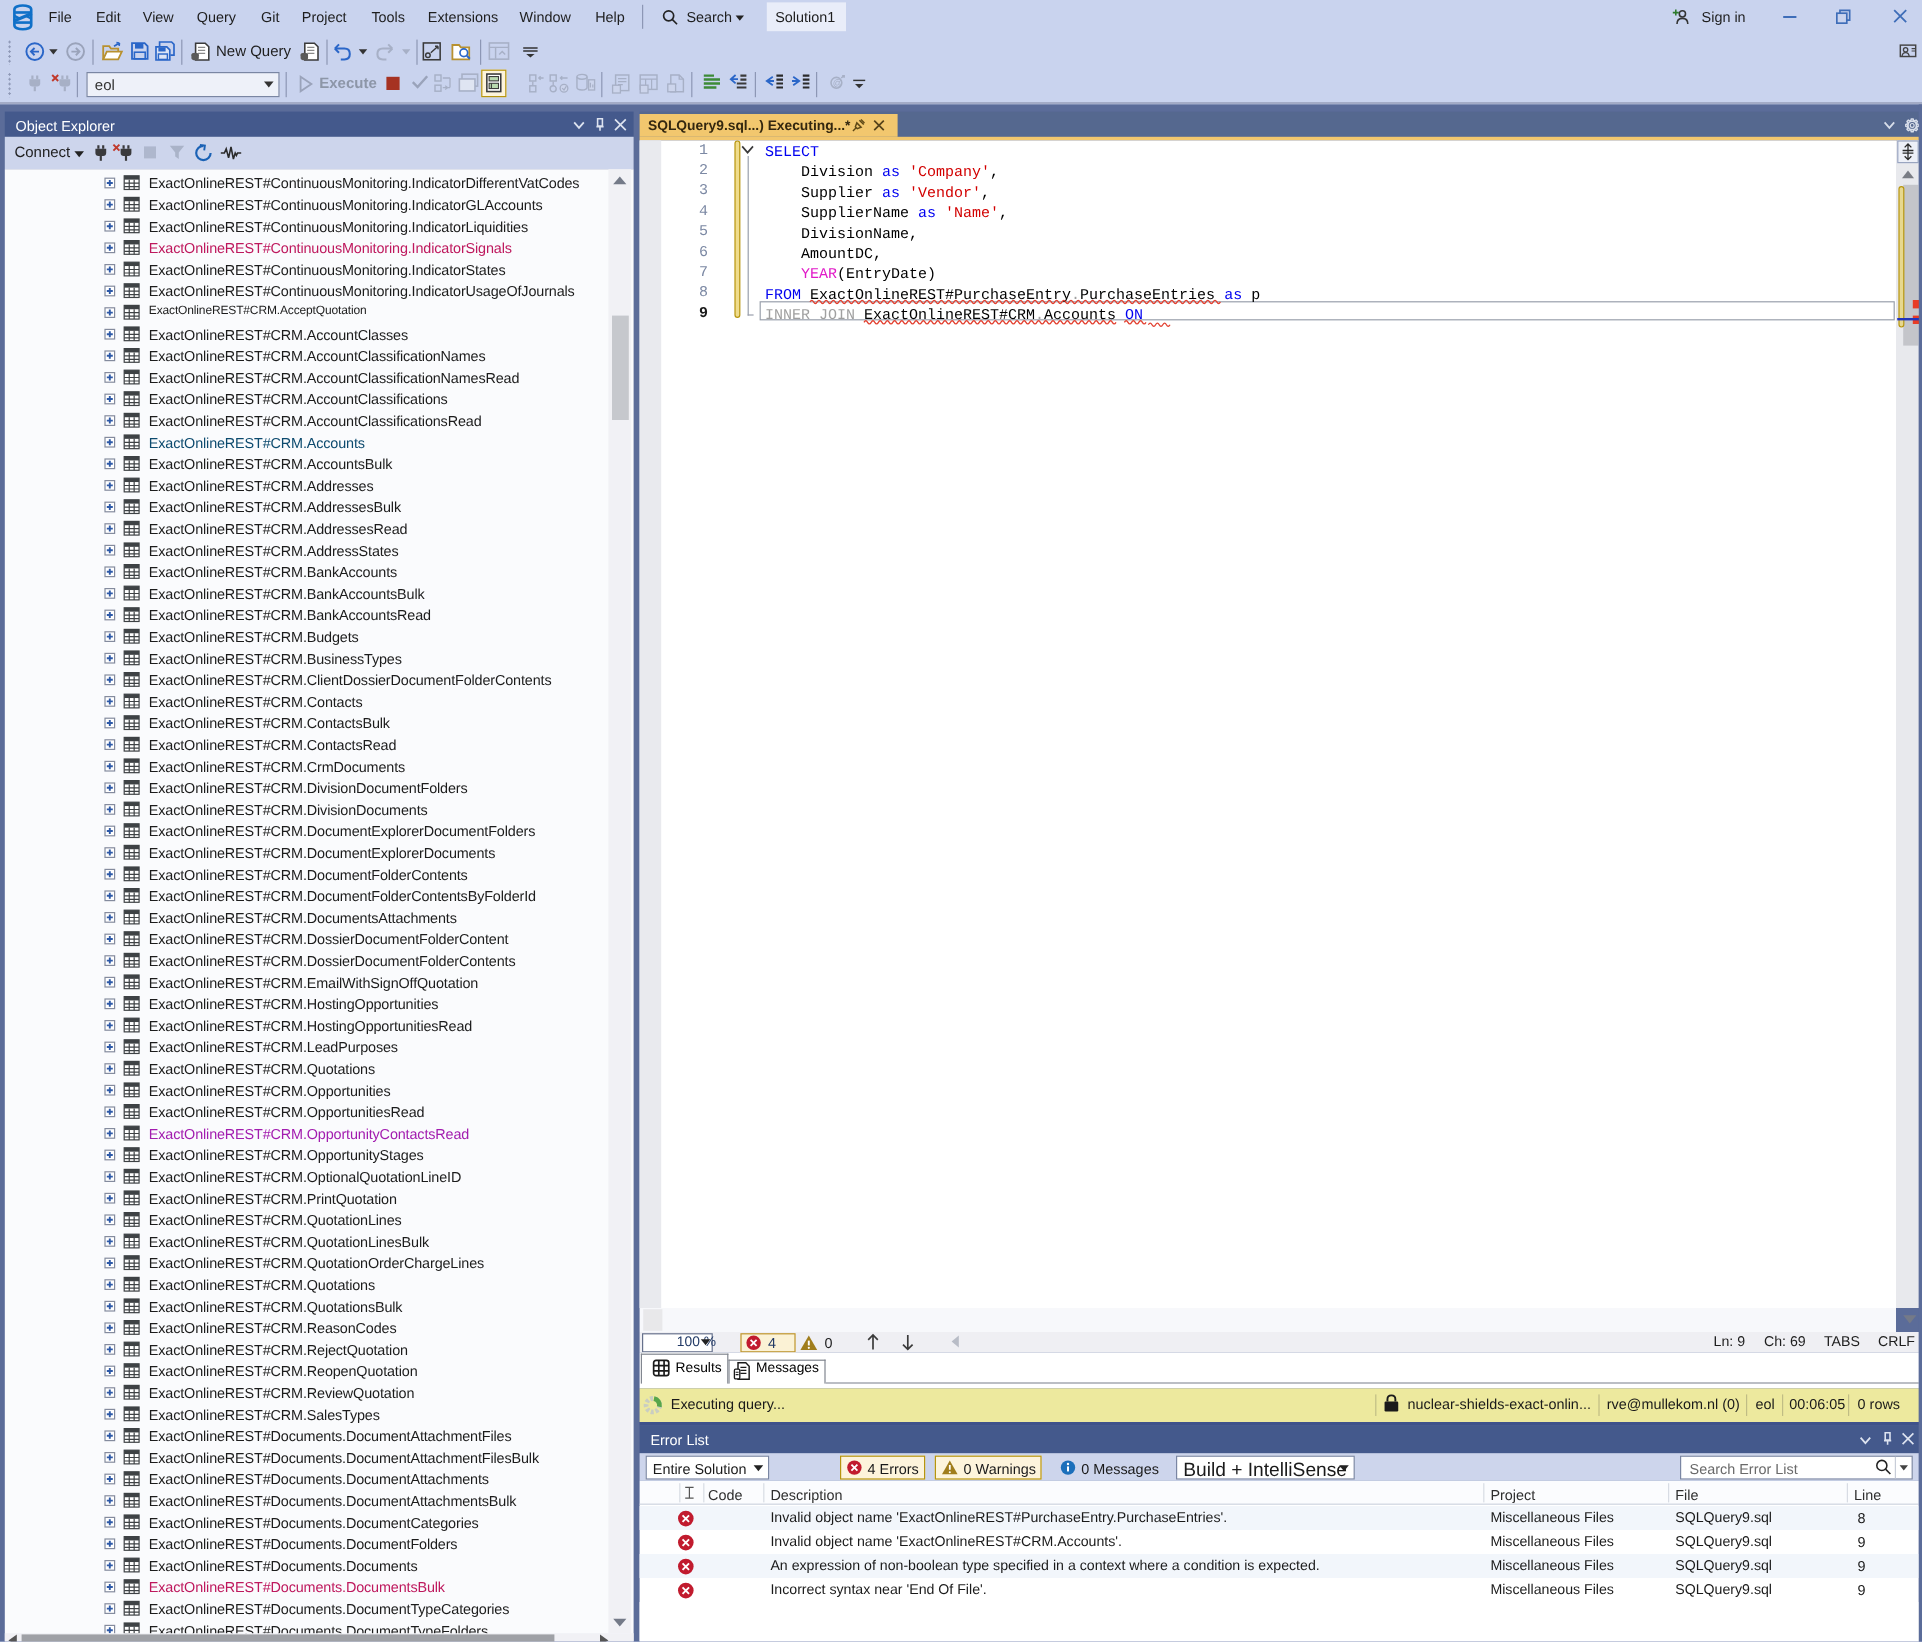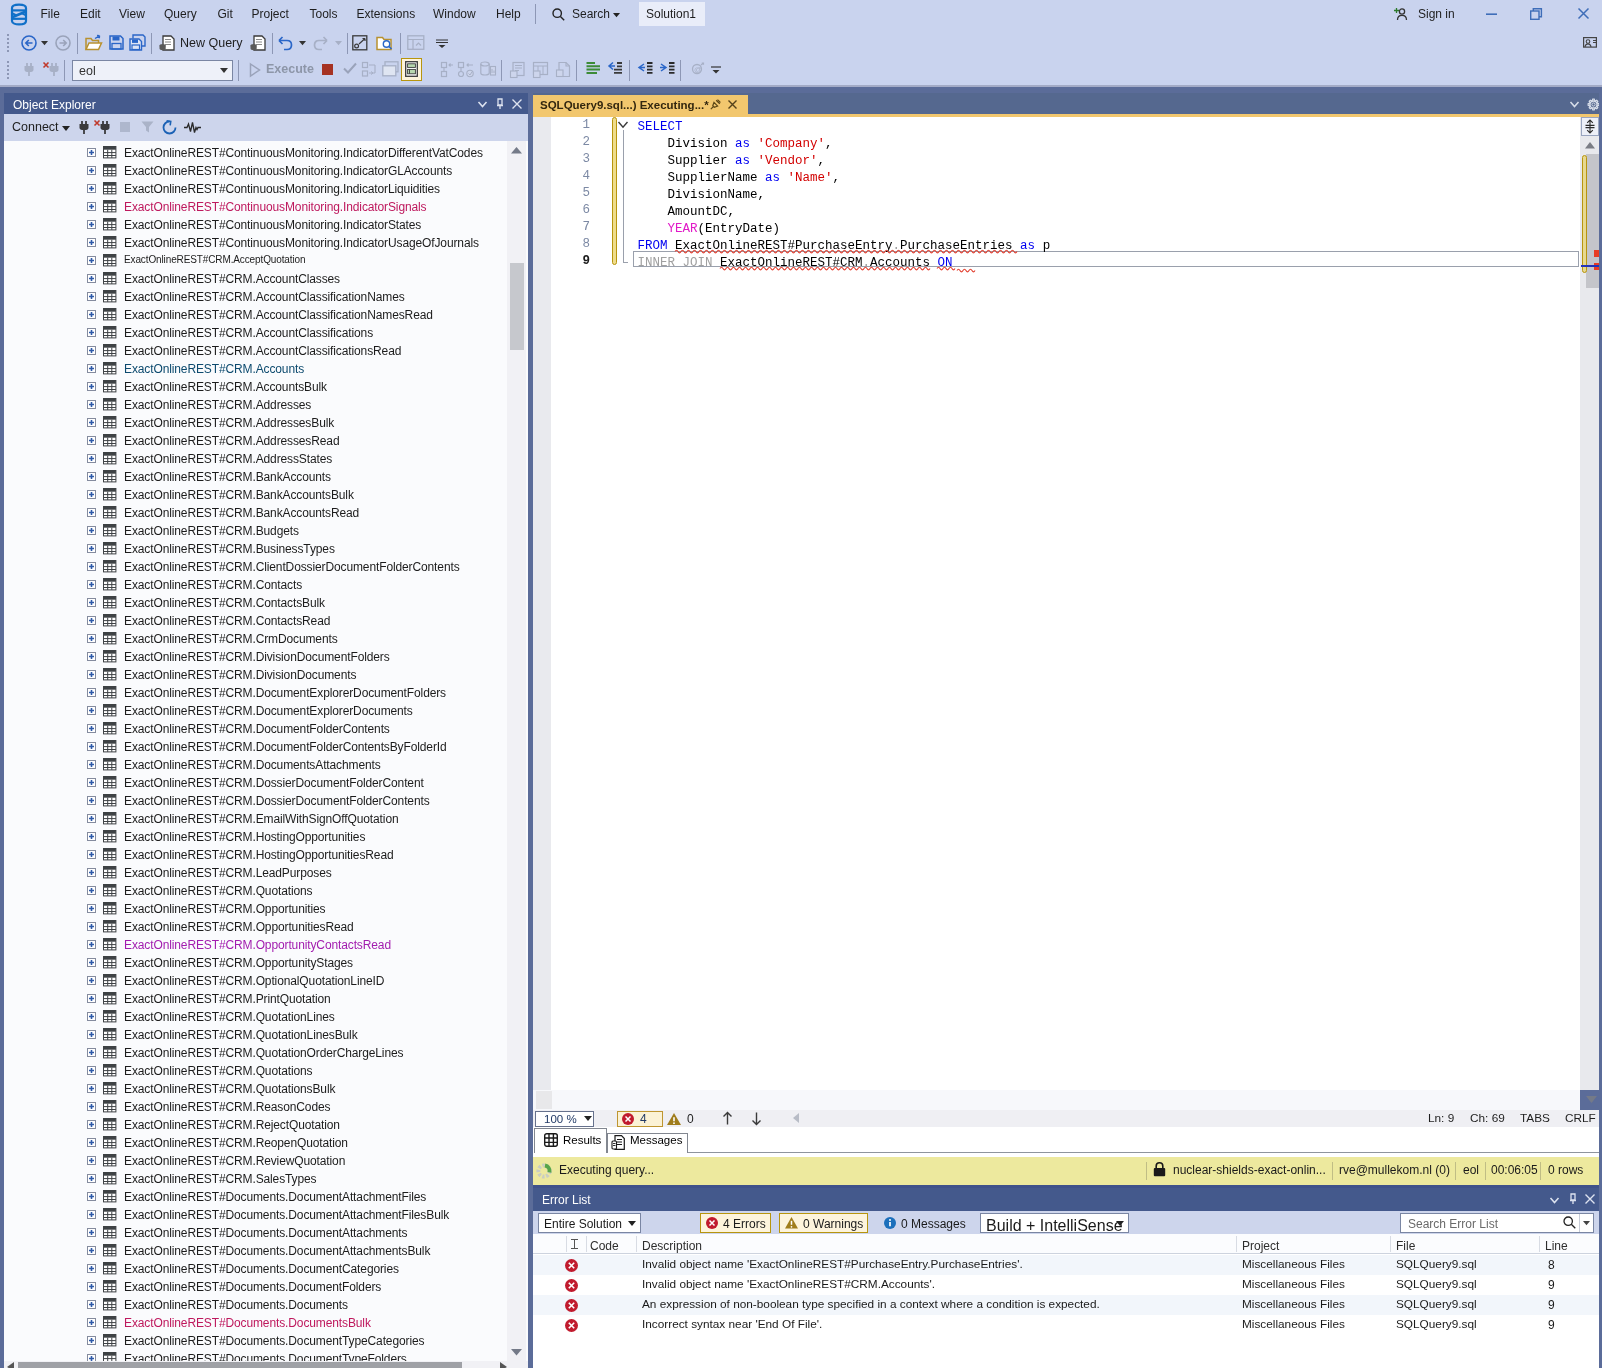--- a/index.html
+++ b/index.html
@@ -1058,21 +1058,21 @@
 <div class="abs" style="left:1593.5px;top:250px;width:7.5px;height:6.5px;background:#e83c25;"></div>
 <div class="abs" style="left:1593.5px;top:263px;width:7.5px;height:6.5px;background:#e83c25;"></div>
 <div class="abs" style="left:1581px;top:264.5px;width:20px;height:2.5px;background:#2233bb;"></div>
 <svg class="abs" style="left:1586px;top:1096px" width="11" height="7.5">
     <path d="M0 0 L5.5 7 L11 0 Z" fill="#747a88"></path>
   </svg>
 <div class="abs" style="left:533px;top:1090px;width:1047px;height:20px;background:#f7f8fb;"></div>
 <div class="abs" style="left:536px;top:1091px;width:16px;height:18px;background:#e8e8ea;"></div>
 <div class="abs" style="left:533px;top:1110px;width:1066px;height:17px;background:#efeff3;"></div>
 <div class="abs" style="left:535px;top:1110.5px;width:59px;height:16px;background:#ffffff;border:1px solid #66718c;box-sizing:border-box"></div>
-<div class="txt" style="left:544px;top:1114px;font-size:11.5px;color:#223a66;">100 %</div>
+<div class="txt" style="left:564px;top:1114px;font-size:11.5px;color:#223a66;">100 %</div>
 <svg class="abs" style="left:584px;top:1116px" width="8" height="4.96">
     <path d="M0 0 L8 0 L4 4.96 Z" fill="#222"></path>
   </svg>
 <div class="abs" style="left:617px;top:1110.5px;width:46px;height:16px;background:#fbf2d5;border:1px solid #be9530;box-sizing:border-box"></div>
 <svg class="abs" style="left:621.5px;top:1112.5px" width="12" height="12">
     <circle cx="6" cy="6" r="6" fill="#c11b2e"></circle>
     <path d="M3.5 3.5 L8.5 8.5 M8.5 3.5 L3.5 8.5" stroke="#fff" stroke-width="1.5"></path>
   </svg>
 <div class="txt" style="left:640px;top:1113px;font-size:12px;color:#223a66;">4</div>
 <svg class="abs" style="left:667px;top:1112.5px" width="14" height="12">

